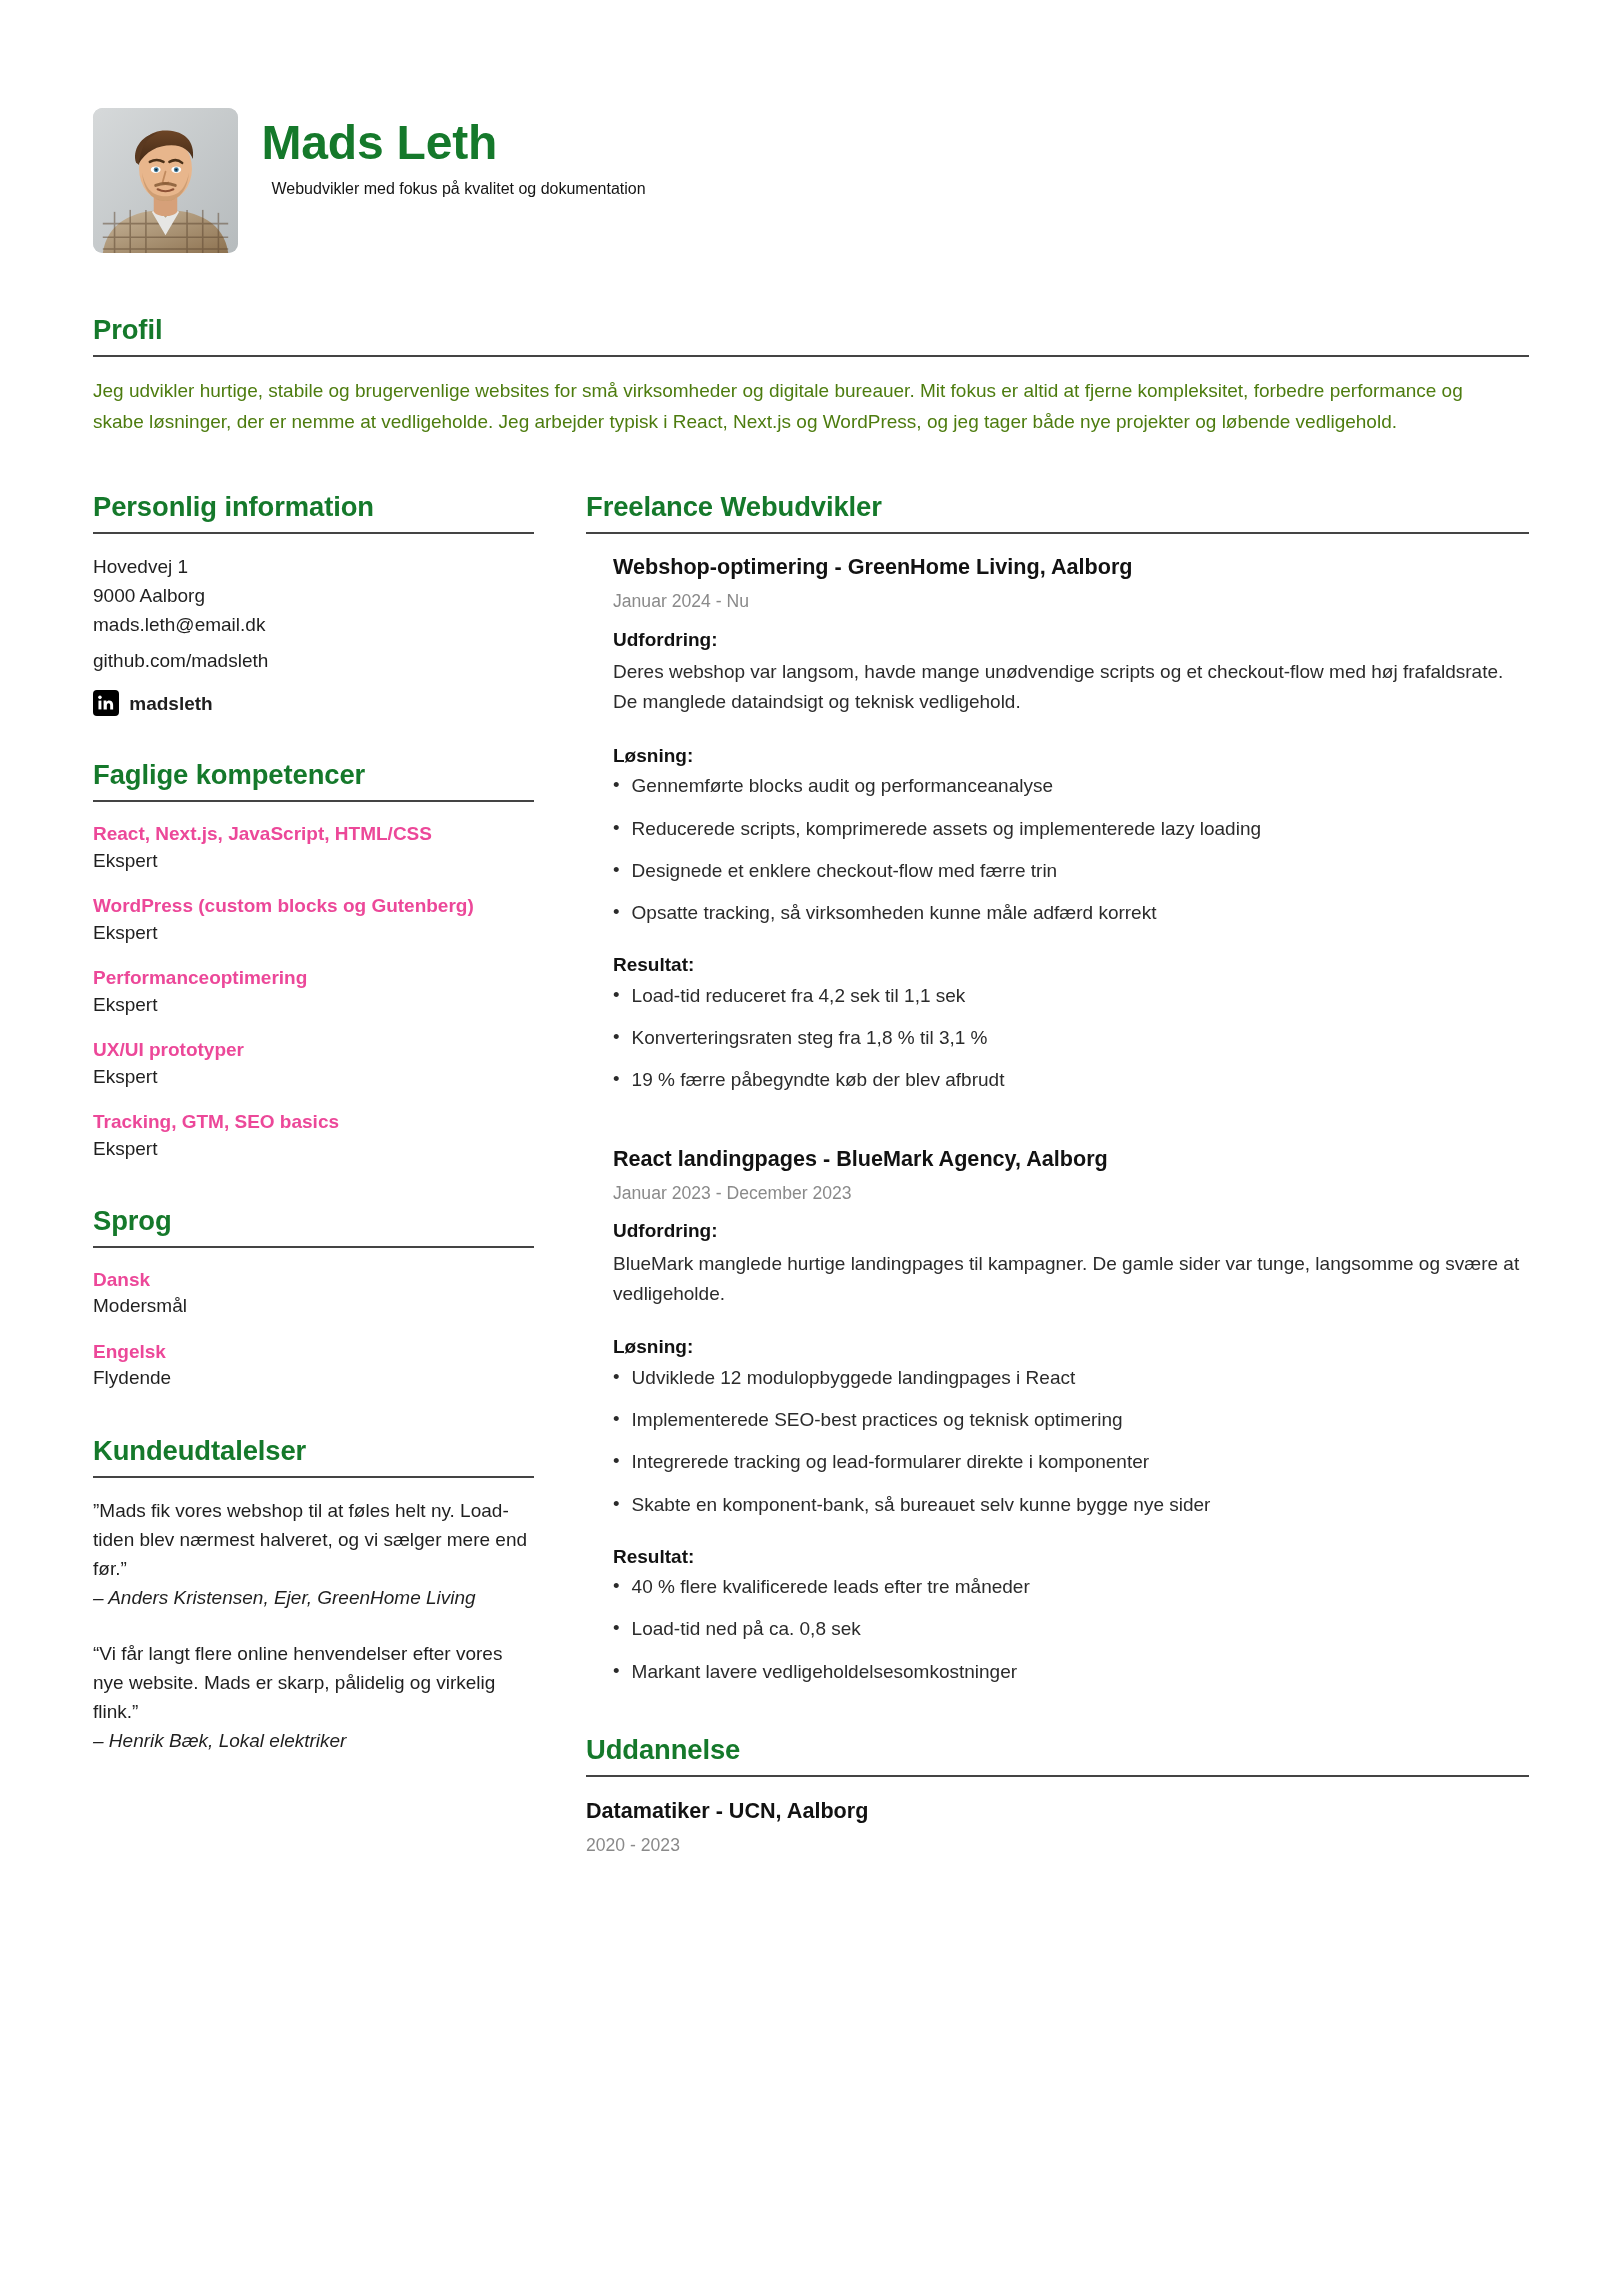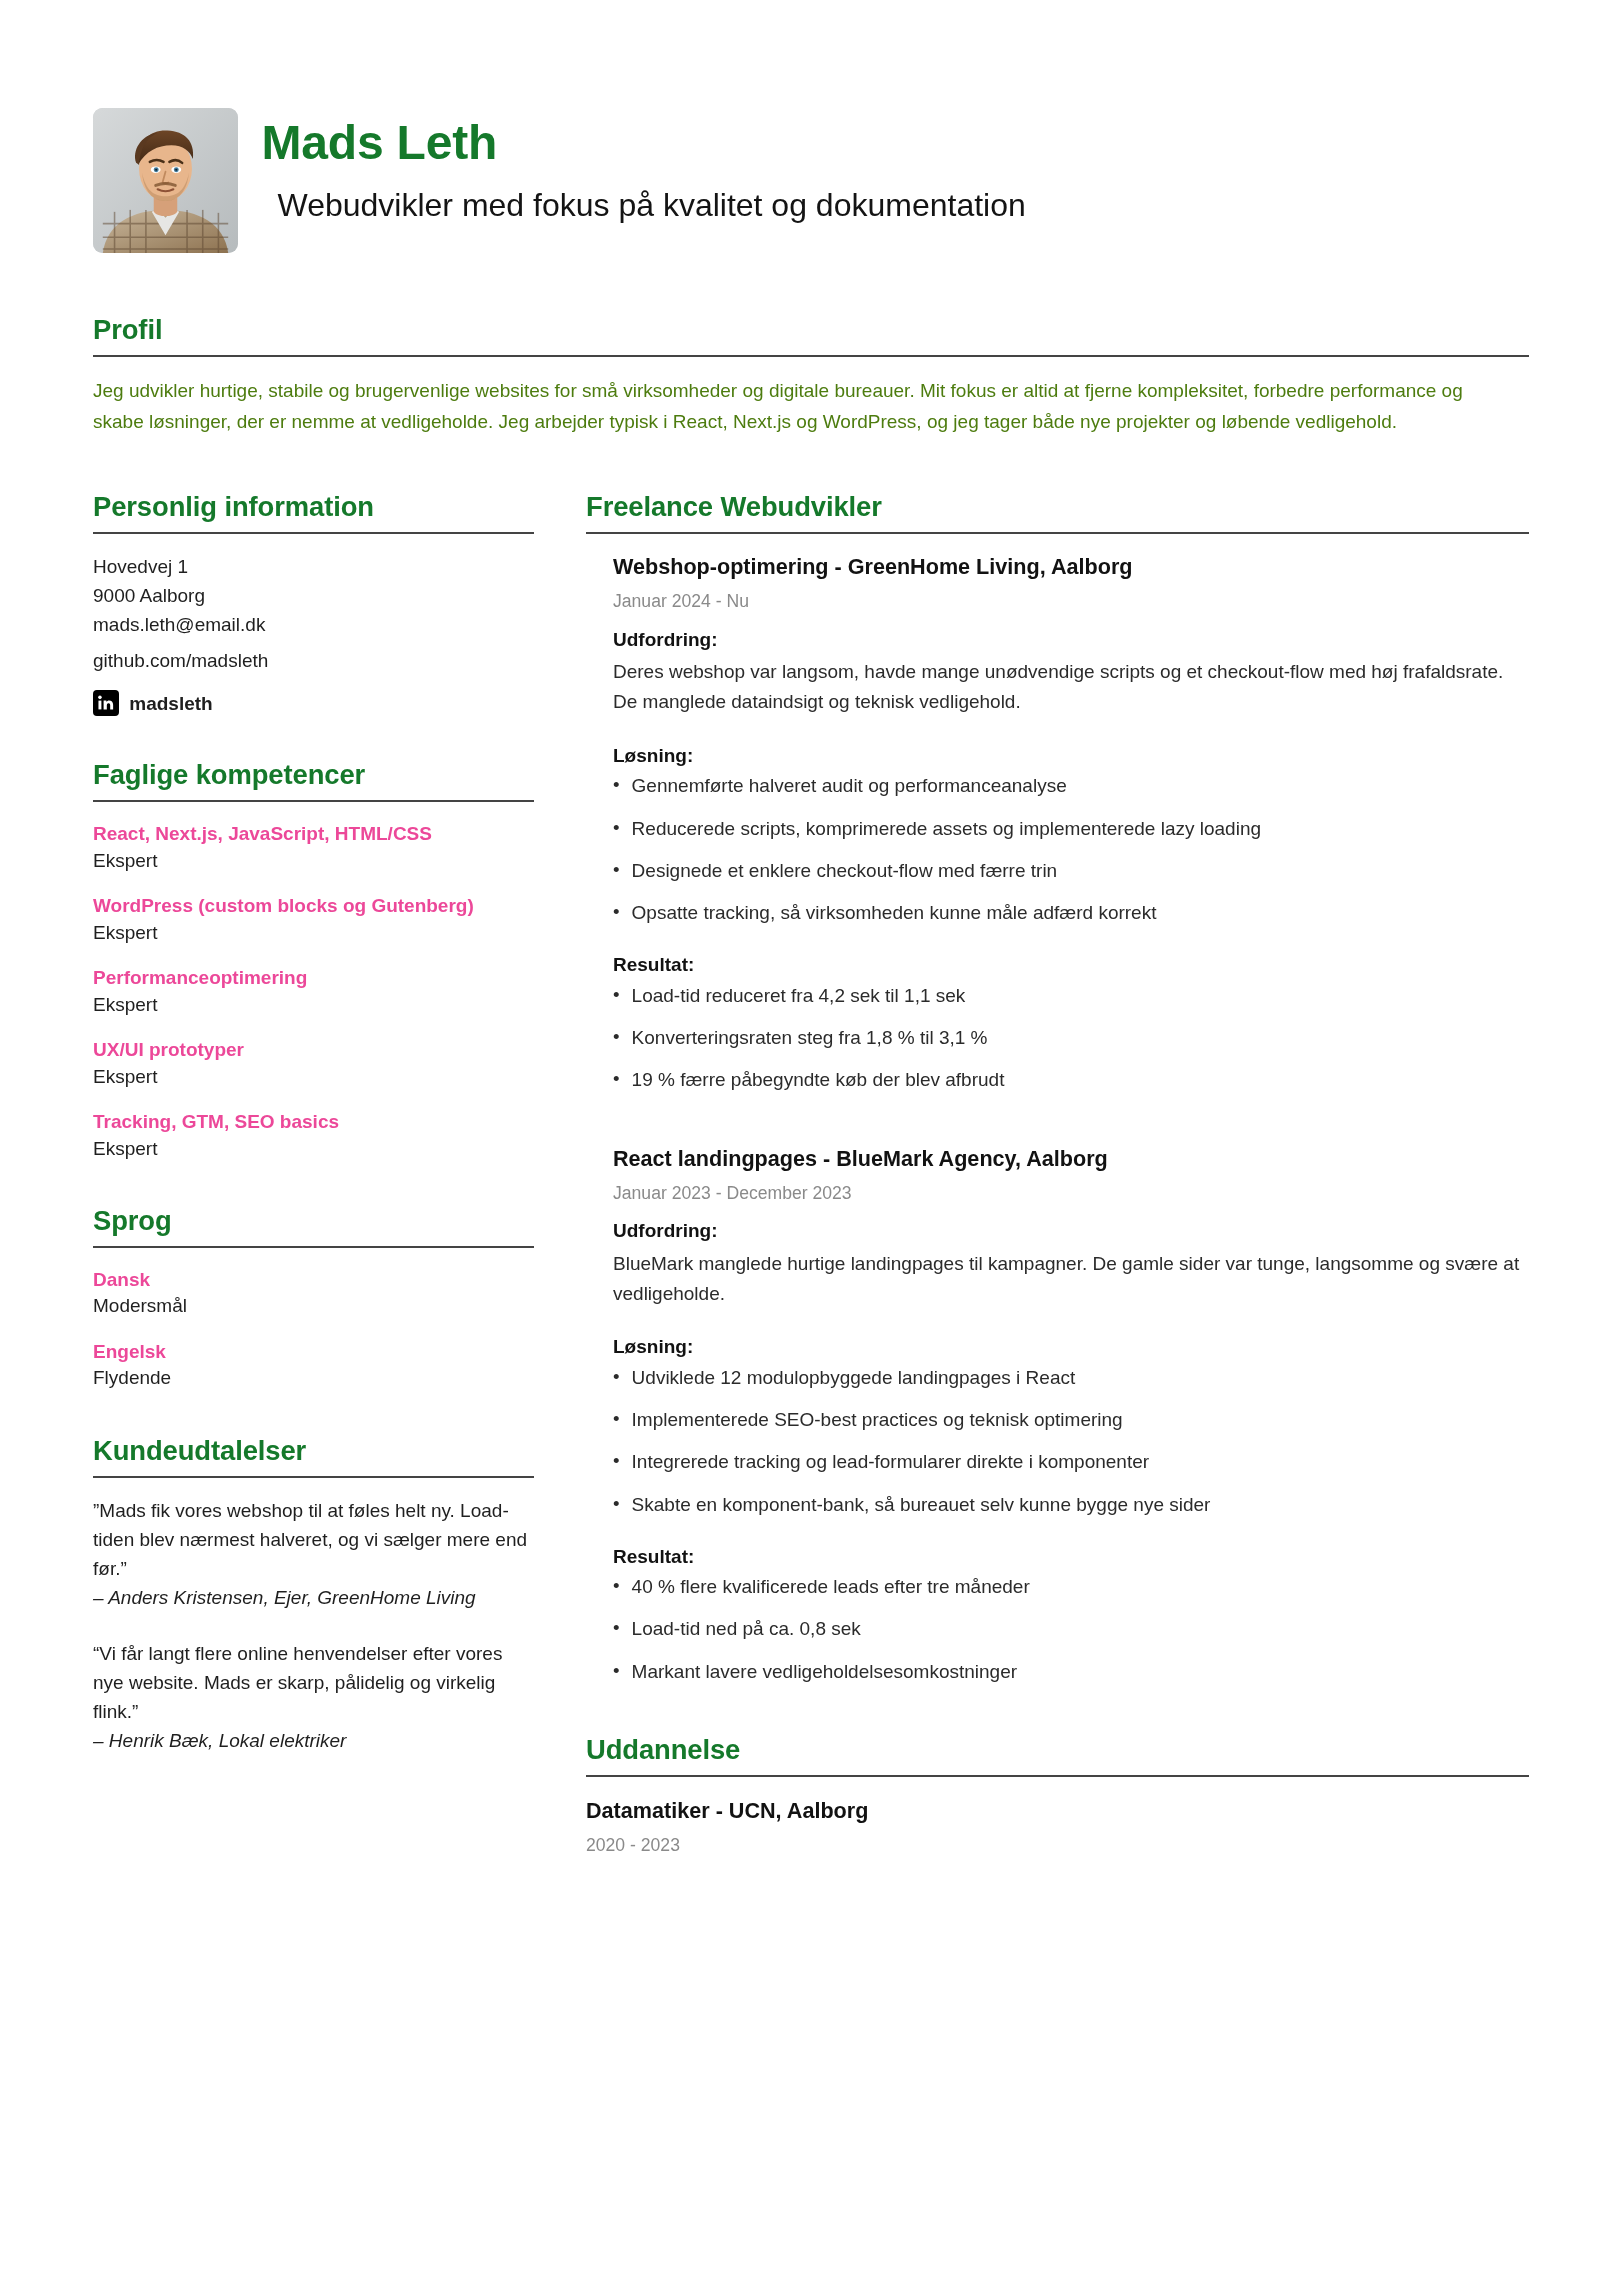--- a/index.html
+++ b/index.html
@@ -50,25 +50,25 @@
   }
   .name {
     font-size: 48px;
     line-height: 1.06;
     font-weight: 700;
     color: #15792b;
     letter-spacing: -0.2px;
     margin: 0 0 5.9px 0;
   }
   .tagline {
-    font-size: 32px;
+    font-size: 16px;
     line-height: 1.25;
     color: #141414;
     font-weight: 400;
-    margin: 16px;
+    margin: 10px;
   }
 
   
   .section-title {
     font-size: 27.4px;
     font-weight: 700;
     color: #15792b;
     margin: 0 0 8.8px 0;
     letter-spacing: -0.1px;
   }
@@ -389,21 +389,21 @@
           <h2 class="section-title">Freelance Webudvikler</h2>
           <div class="rule"></div>
 
           <div class="job">
             <h3 class="job-title">Webshop-optimering - GreenHome Living, Aalborg</h3>
             <p class="job-dates">Januar 2024 - Nu</p>
             <p class="sub-label">Udfordring:</p>
             <p class="sub-text">Deres webshop var langsom, havde mange unødvendige scripts og et checkout-flow med høj frafaldsrate. De manglede dataindsigt og teknisk vedligehold.</p>
             <p class="sub-label">Løsning:</p>
             <ul class="bullets">
-              <li>Gennemførte halveret audit og performanceanalyse</li>
+              <li>Gennemførte blocks audit og performanceanalyse</li>
               <li>Reducerede scripts, komprimerede assets og implementerede lazy loading</li>
               <li>Designede et enklere checkout-flow med færre trin</li>
               <li>Opsatte tracking, så virksomheden kunne måle adfærd korrekt</li>
             </ul>
             <p class="sub-label">Resultat:</p>
             <ul class="bullets">
               <li>Load-tid reduceret fra 4,2 sek til 1,1 sek</li>
               <li>Konverteringsraten steg fra 1,8 % til 3,1 %</li>
               <li>19 % færre påbegyndte køb der blev afbrudt</li>
             </ul>

